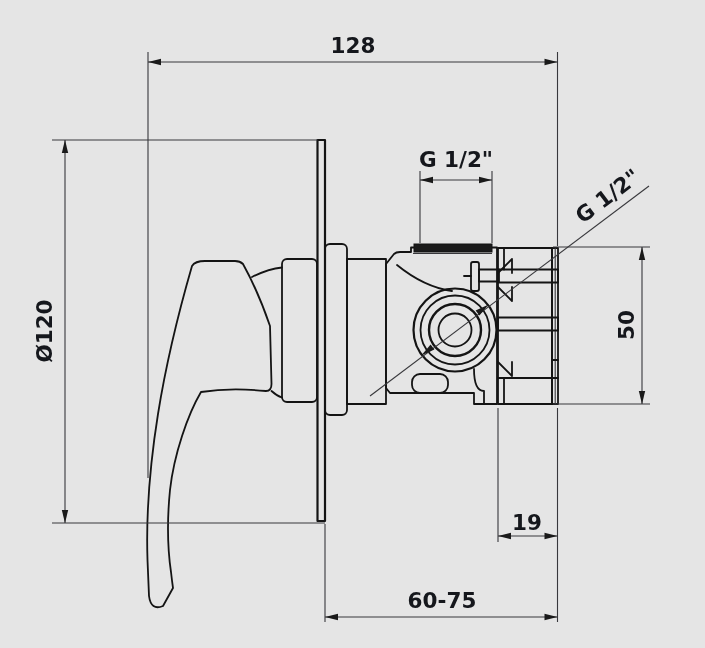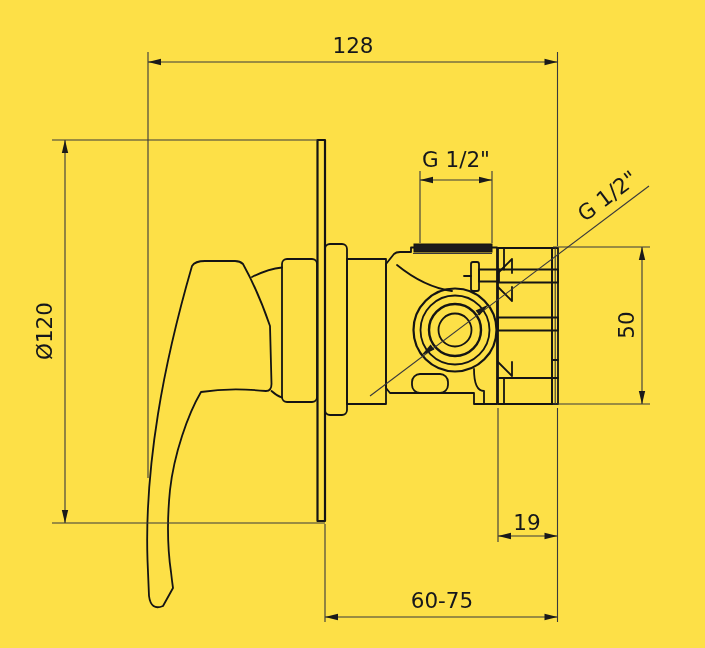--- a/index.html
+++ b/index.html
@@ -3,22 +3,23 @@
 <meta charset="utf-8">
 <style>
   html,body{margin:0;padding:0;}
   body{
     background:#f7f7f8;
     font-family:"DejaVu Sans", sans-serif;
   }
   .stage{
     position:relative;
     width:705px;height:648px;
-    background:#fde047;
+    background:#e5e5e5;
     overflow:hidden;
+    font-weight:bold;
   }
   svg text{
     font-family:"DejaVu Sans", sans-serif;
     font-size:21.5px;
     fill:#15171c;
   }
   .part{fill:none;stroke:#141414;stroke-width:1.8;stroke-linejoin:round;stroke-linecap:round;}
   .heavy{stroke-width:2.2;}
   .mid{stroke-width:2.4;}
   .dim{fill:none;stroke:#38383c;stroke-width:1.1;stroke-linecap:butt;}

